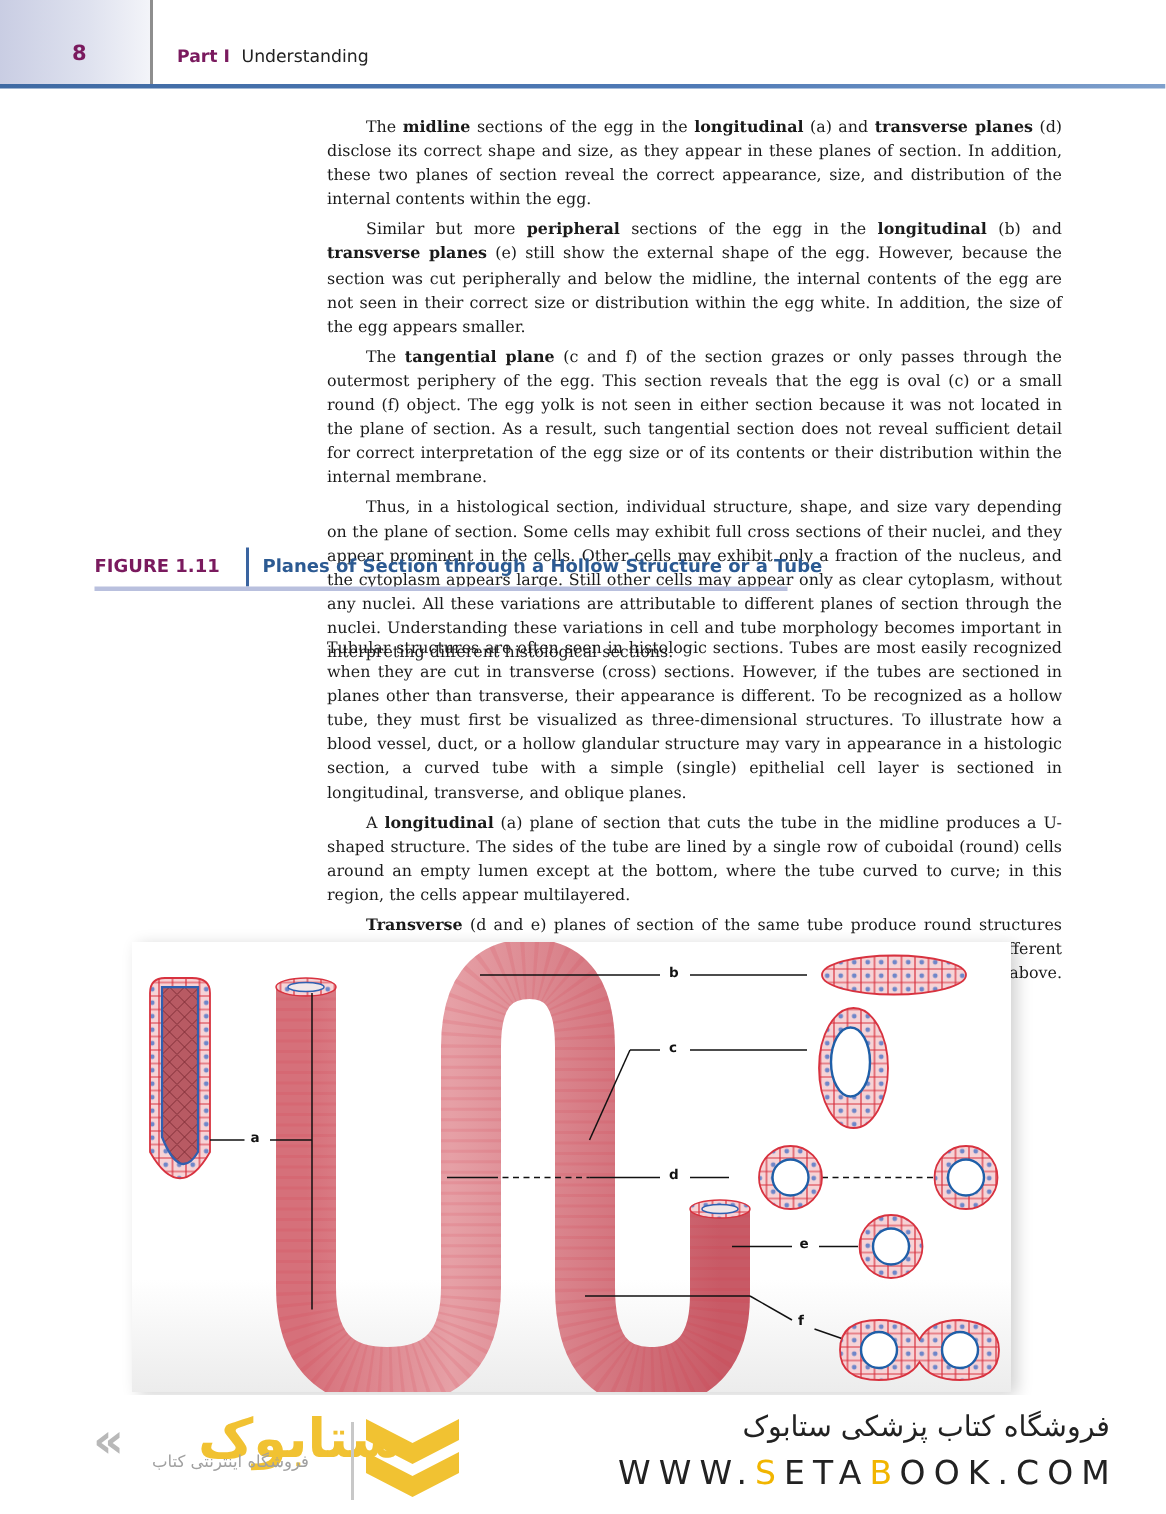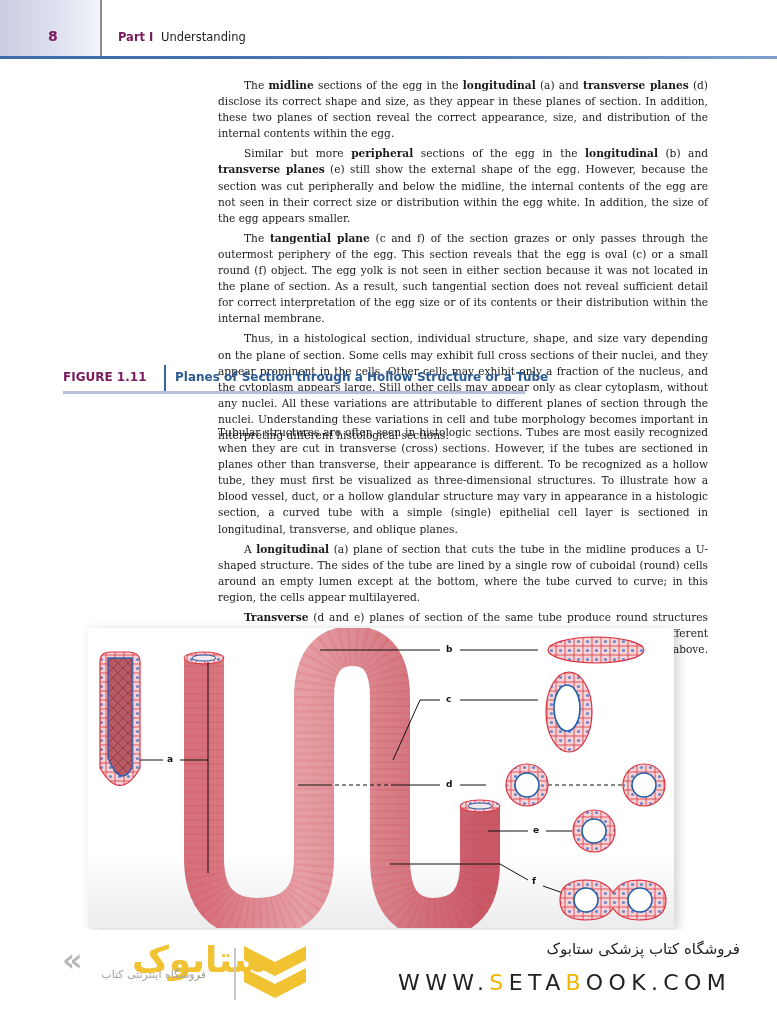--- a/index.html
+++ b/index.html
@@ -82,24 +82,24 @@
       font-size: 32px; color: #b8b8b8; font-weight: bold; line-height: 32px;
     }
     .logo-sub {
       position: absolute; left: 4px; top: 28px; font-family: "DejaVu Sans", sans-serif;
       font-size: 11px; color: #a0a0a0; direction: rtl; width: 140px; text-align: right;
     }
     .logo-sep { position: absolute; left: 172px; top: 8px; width: 2px; height: 52px; background: #c8c8c8; }
     .logo-chevron { position: absolute; left: 182px; top: 6px; }
     .store-name {
       position: absolute; left: 440px; top: 940px; width: 300px; text-align: right;
-      direction: rtl; font-family: "DejaVu Sans", sans-serif; font-size: 15px; color: #222;
+      direction: rtl; font-family: "DejaVu Sans", sans-serif; font-size: 19px; color: #222;
     }
     .store-url {
-      position: absolute; left: 398px; top: 970px;
+      position: absolute; left: 412px; top: 970px;
       font-family: "DejaVu Sans", sans-serif; font-size: 22px; letter-spacing: 5.4px; color: #222;
     }
     .store-url .hl { color: #f1b500; }
   </style>
 </head>
 <body>
 
 <div class="header">
   <div class="page-tab"></div>
   <div class="page-number">8</div>

